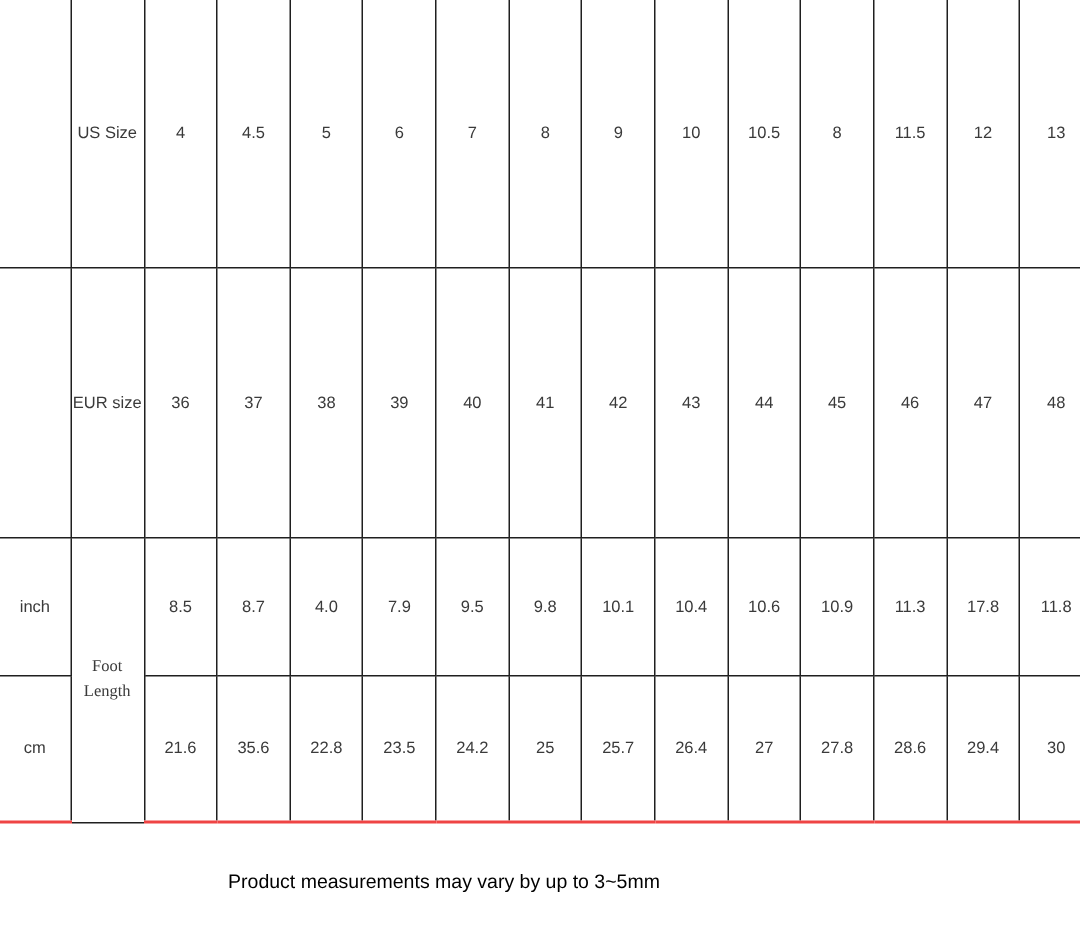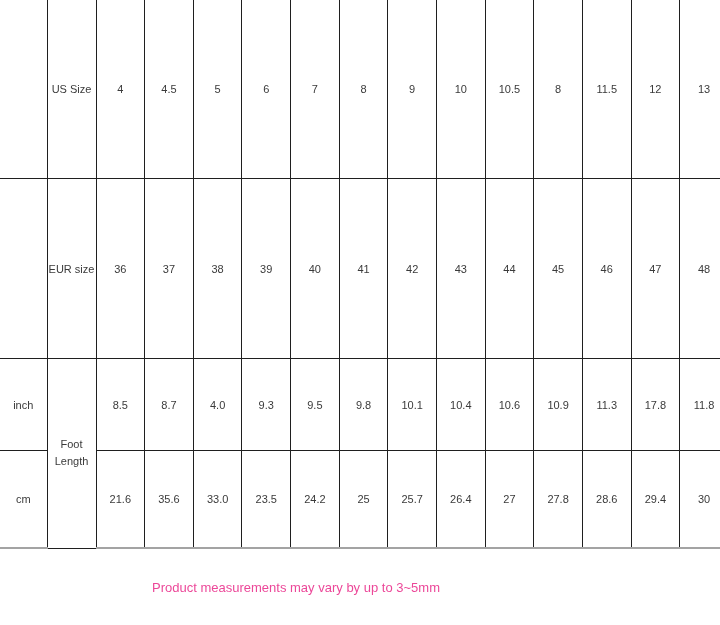--- a/index.html
+++ b/index.html
@@ -34,30 +34,30 @@
   
   td.gray { background: #f1f1f1; }
   
   td.hdr-col { border-right: 2px solid #5a5a5a; }
   
   tr.r1 td { height: 178px; }
   tr.r2 td { height: 179px; }
   tr.r3 td { height: 91px; text-align: center; }
   tr.r4 td { height: 96px; }
   
-  tr.r4 td, td.foot-length { border-bottom: 2px solid #a3a3a3; }
+  tr.r4 td, td.foot-length { border-bottom: 2px solid #ef4444; }
   
   td.inch-val { vertical-align: bottom; padding-bottom: 3px; }
-  td.foot-length { line-height: 17px; }
+  td.foot-length { line-height: 17px; font-family: Liberation Serif, serif; }
   .note {
     width: 592px;
     margin-top: 31px;
     text-align: center;
     font-size: 13px;
-    color: #ec4899;
+    color: #000000;
   }
 </style>
 </head>
 <body>
 
 <table class="size-chart">
   <colgroup>
     <col style="width:47px">
       <col style="width:49px">
     <col>
@@ -111,37 +111,37 @@
     <td>47</td>
     <td>48</td>
   </tr>
 
   <tr class="r3">
     <td class="gray">inch</td>
     <td class="gray hdr-col foot-length" rowspan="2">Foot Length</td>
     <td class="inch-val">8.5</td>
     <td class="inch-val">8.7</td>
     <td class="inch-val">4.0</td>
-    <td class="inch-val">9.3</td>
+    <td class="inch-val">7.9</td>
     <td class="inch-val">9.5</td>
     <td class="inch-val">9.8</td>
     <td class="inch-val">10.1</td>
     <td class="inch-val">10.4</td>
     <td class="inch-val">10.6</td>
     <td class="inch-val">10.9</td>
     <td class="inch-val">11.3</td>
     <td class="inch-val">17.8</td>
     <td class="inch-val">11.8</td>
   </tr>
 
   <tr class="r4">
     <td class="gray">cm</td>
     <td>21.6</td>
     <td>35.6</td>
-    <td>33.0</td>
+    <td>22.8</td>
     <td>23.5</td>
     <td>24.2</td>
     <td>25</td>
     <td>25.7</td>
     <td>26.4</td>
     <td>27</td>
     <td>27.8</td>
     <td>28.6</td>
     <td>29.4</td>
     <td>30</td>

